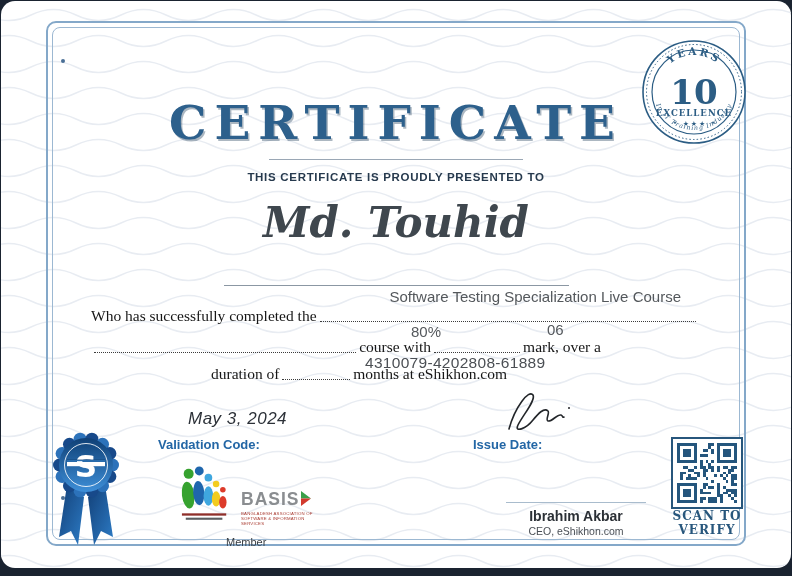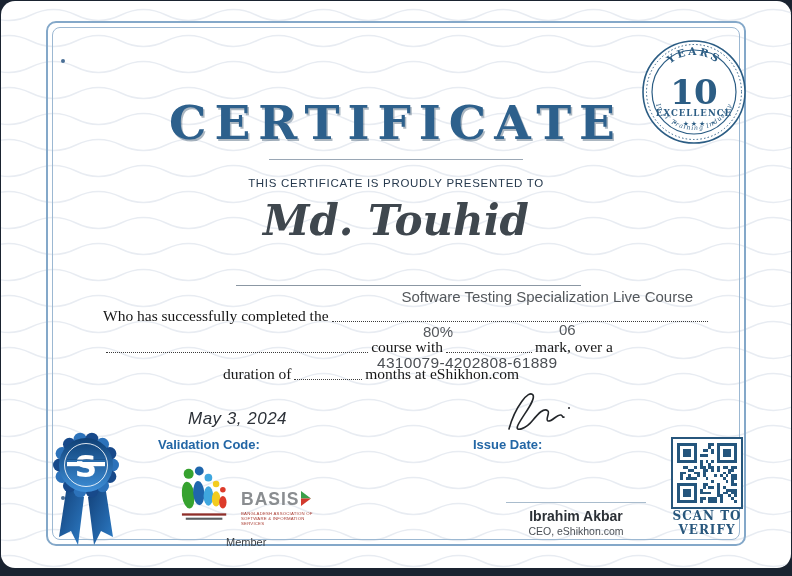--- a/index.html
+++ b/index.html
@@ -27,26 +27,26 @@
   .logo-tag  { font-size:7.6px; font-weight:bold; color:#1d4e79; letter-spacing:1.45px; margin-top:2px; }
 
   .badge-wrap { right:42px; top:36px; }
 
   
   .title-block { left:0; right:0; top:94px; text-align:center; }
   .title-main { font-family:"DejaVu Serif", serif; font-weight:700; font-size:47px;
                 color:#2d608c; letter-spacing:8px; text-shadow:1.5px 1.5px 0 rgba(18,48,78,.35); }
   .title-sub  { font-size:17px; font-weight:600; color:#2b577b; letter-spacing:4.5px; margin-top:8px; }
   .title-rule { width:254px; height:1px; background:#9aa7b5; margin:9px auto 0 auto; }
-  .presented  { font-size:11.5px; font-weight:400; color:#26394d; letter-spacing:.7px; margin-top:17px; }
+  .presented  { font-size:11.5px; font-weight:700; color:#26394d; letter-spacing:.7px; margin-top:11px; }
   .recipient  { font-family:"DejaVu Serif", serif; font-style:italic; font-weight:bold;
-                font-size:42px; color:#3f474e; margin-top:7px; }
+                font-size:42px; color:#3f474e; margin-top:15px; }
 
   
-  .body-block { left:100px; top:280px; width:614px; height:108px;
+  .body-block { left:88px; top:280px; width:614px; height:108px;
                 font-family:"Liberation Serif", serif; font-size:15.5px; color:#161616; }
   .name-rule { position:absolute; left:135px; top:4px; width:345px; height:1px; background:#8b97a3; }
   .overlay-val { position:absolute; font-family:"Liberation Sans", sans-serif; color:#54585c; }
   .course-name { right:22px; top:7px; font-size:15px; }
   .mark-val { left:322px; top:42px; font-size:15px; }
   .dur-val  { left:458px; top:40px; font-size:15px; }
   .code-val { left:276px; top:73px; font-size:15.5px; letter-spacing:.3px; color:#4b4f54; }
   .bline { position:absolute; display:flex; align-items:flex-end; white-space:pre; }
   .bline .leader { flex:1; border-bottom:1.6px dotted #3c3c3c; margin:0 3px 3px 3px; height:1px; }
   .bline .leader-fixed { border-bottom:1.6px dotted #3c3c3c; margin:0 3px 3px 3px; height:1px; }

